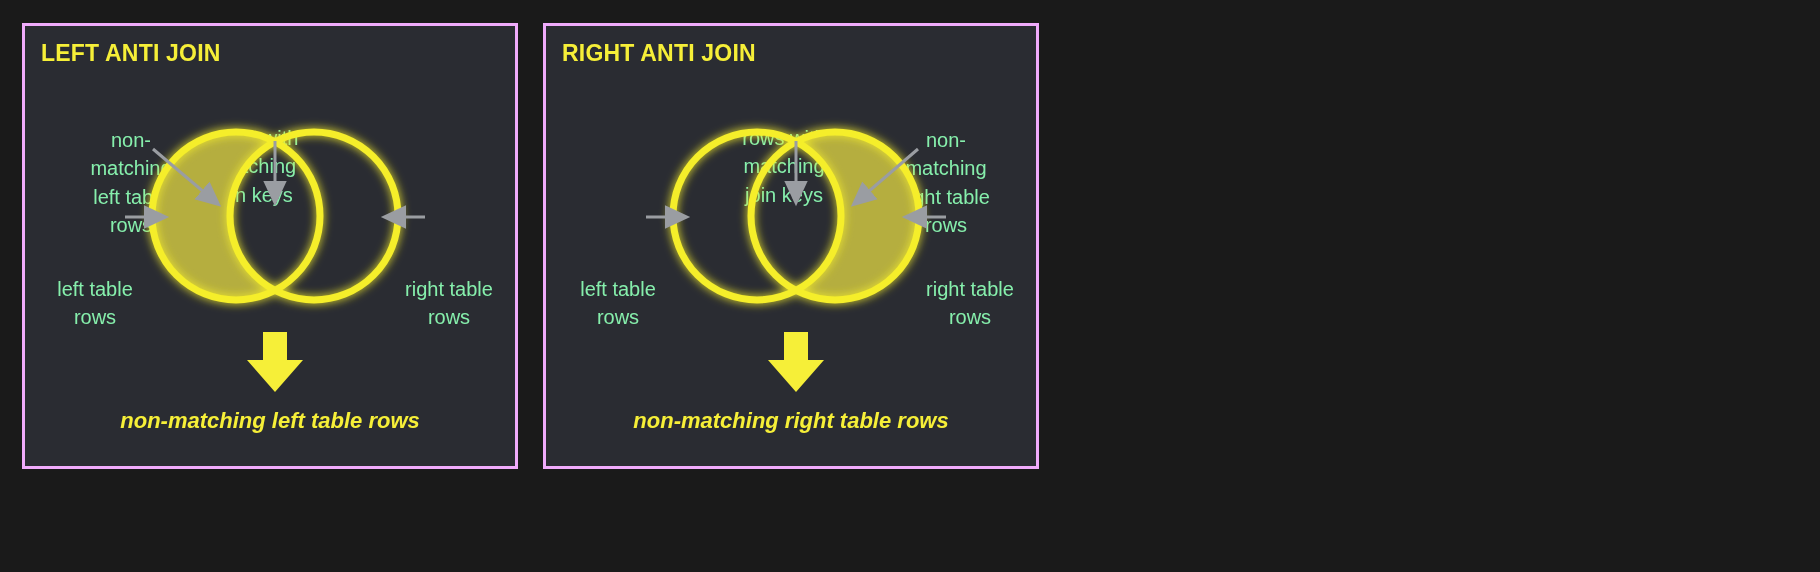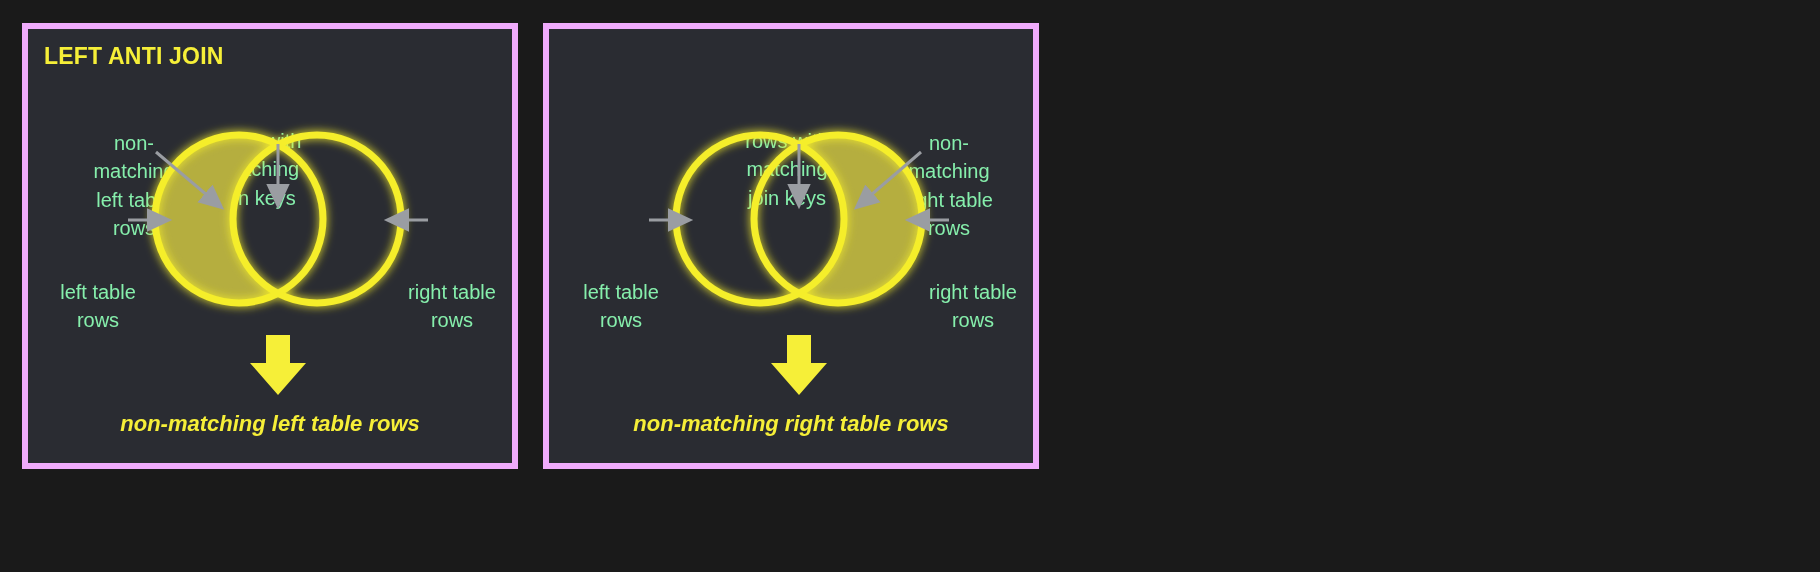--- a/index.html
+++ b/index.html
@@ -9,21 +9,21 @@
     font-family:"Liberation Sans","DejaVu Sans",sans-serif;
     overflow:hidden;
   }
   .stage{position:relative;width:1820px;height:572px;}
 
   .panel{
     position:absolute;
     top:23px;
     width:496px;height:446px;
     background:#2a2c32;
-    border:6px solid #f0abfc;
+    border:3px solid #f0abfc;
     box-sizing:border-box;
     overflow:hidden;
   }
   #panel-left{left:22px;}
   #panel-right{left:543px;}
 
   .panel-title{
     position:absolute;
     left:16px;top:14px;
     color:#f6ef38;
@@ -133,20 +133,21 @@
       <line x1="400" y1="131" x2="360" y2="131" stroke="#9a9da2" stroke-width="3" marker-end="url(#ahGrayL)"></line>
 
       <path d="M238,246 h24 v28 h16 l-28,32 l-28,-32 h16 z" fill="#f6ef38"></path>
     </svg>
 
     <div class="caption">non-matching left table rows</div>
   </div>
 
   <div class="panel" id="panel-right">
 
+    <div class="panel-title">RIGHT ANTI JOIN</div>
 
     <div class="anno" id="r-joinkeys">rows with
 matching
 join keys</div>
     <div class="anno" id="r-nonmatch">non-
 matching
 right table
 rows</div>
     <div class="anno" id="r-lefttable">left table
 rows</div>

